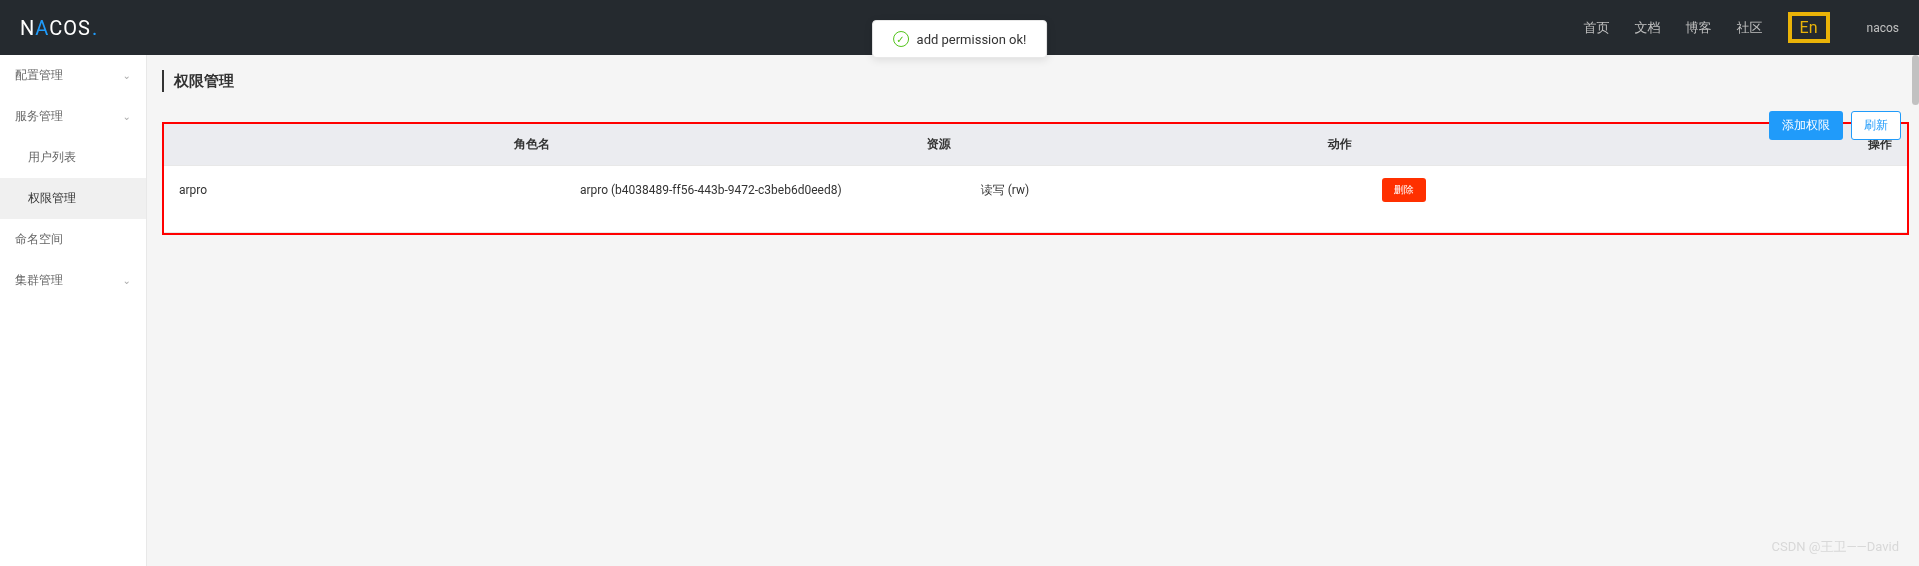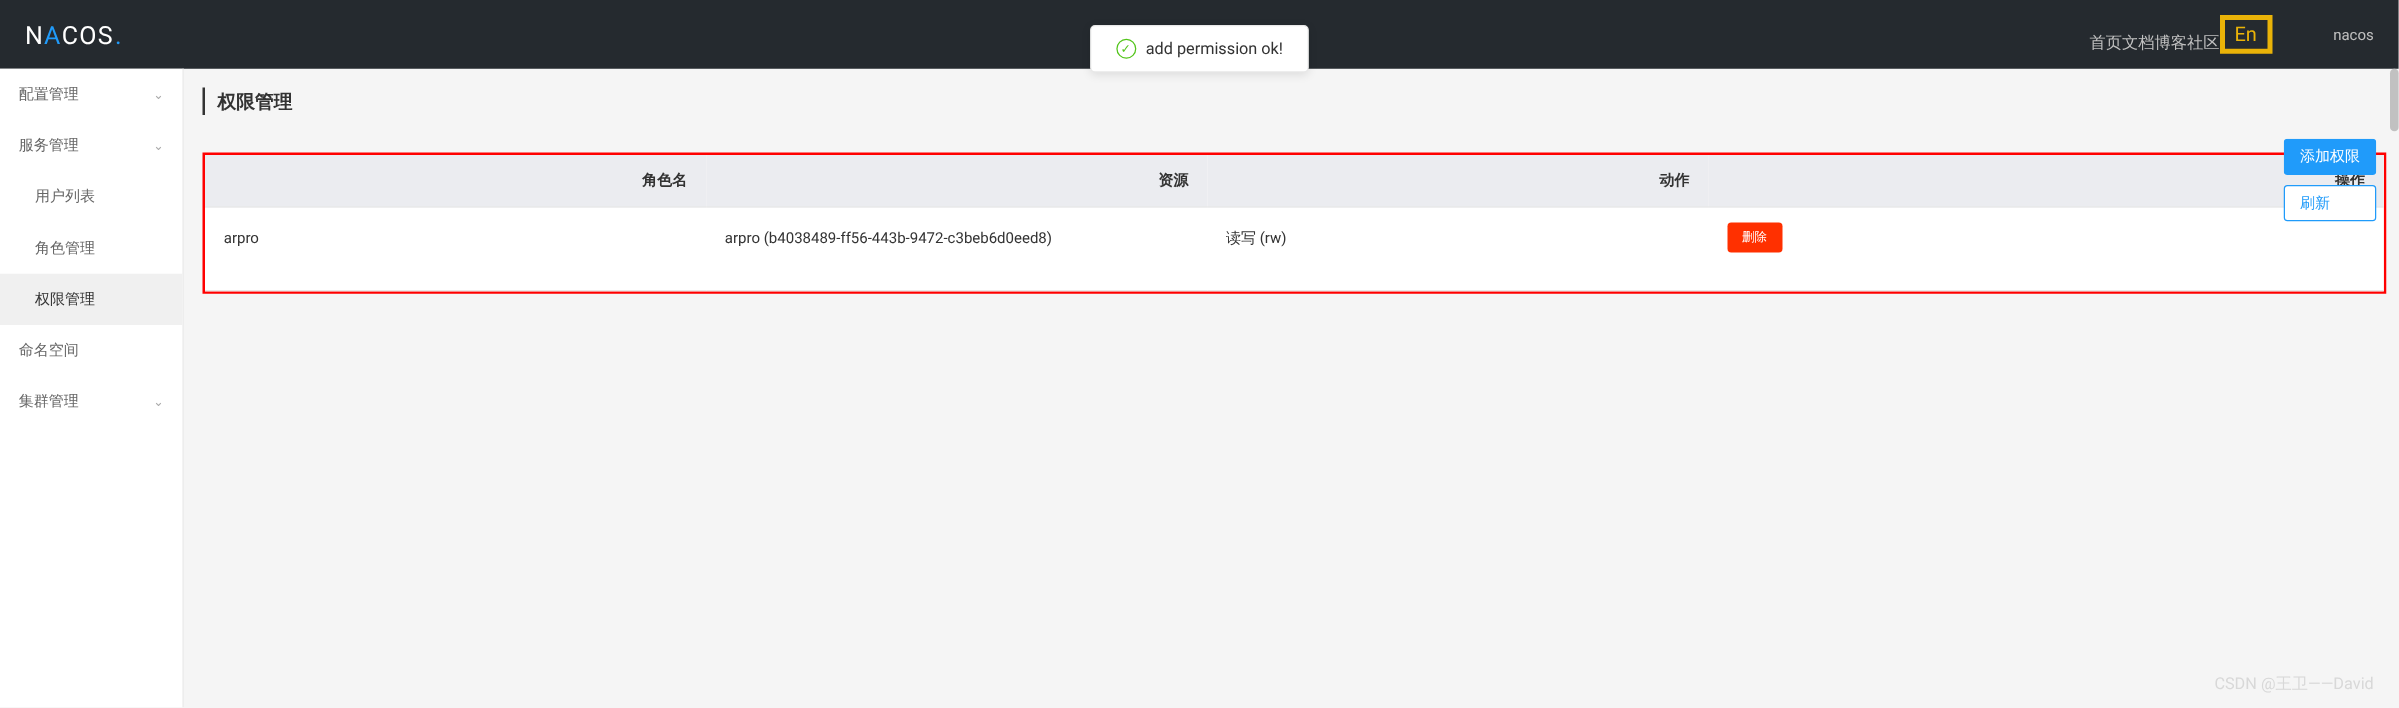--- a/index.html
+++ b/index.html
@@ -3,21 +3,21 @@
   <meta charset="utf-8">
   <style>
     * { margin: 0; padding: 0; box-sizing: border-box; font-family: -apple-system, BlinkMacSystemFont, "Segoe UI", Roboto, "Helvetica Neue", Arial, sans-serif; }
     body { width: 1919px; height: 566px; background: #f5f5f5; overflow: hidden; position: relative; }
     
     .header { height: 55px; background: #252a2f; display: flex; align-items: center; padding: 0 20px; color: #fff; }
     .logo { display: flex; align-items: center; font-size: 20px; font-weight: 400; letter-spacing: 1px; }
     .logo span.letter-a { color: #209bfa; }
     .logo span.dot { color: #209bfa; margin-left: 1px; }
     .header-spacer { flex: 1; }
-    .nav-links { display: flex; align-items: flex-end; margin-right: 24px; }
+    .nav-links { display: flex; align-items: center; gap: 25px; margin-right: 12px; }
     .nav-link { color: #c0c0c0; font-size: 13px; cursor: pointer; }
     .lang-box { border: 4px solid #eab308; padding: 2px 8px; color: #eab308; font-size: 16px; cursor: pointer; }
     .user { color: #c0c0c0; font-size: 12px; margin-left: 25px; cursor: pointer; }
     
     .toast { position: absolute; top: 20px; left: 50%; transform: translateX(-50%); background: #fff; border: 1px solid #e8e8e8; border-radius: 4px; padding: 10px 20px; display: flex; align-items: center; gap: 8px; box-shadow: 0 2px 8px rgba(0,0,0,0.1); z-index: 100; }
     .toast-icon { width: 16px; height: 16px; border: 1.5px solid #52c41a; border-radius: 50%; display: flex; align-items: center; justify-content: center; color: #52c41a; font-size: 10px; }
     .toast-text { color: #333; font-size: 13px; }
     
     .body-wrap { display: flex; height: calc(100% - 55px); }
     .sidebar { width: 147px; background: #fff; border-right: 1px solid #e8e8e8; overflow-y: auto; }
@@ -26,21 +26,21 @@
     .sub-item { padding: 12px 15px 12px 28px; font-size: 12px; color: #666; cursor: pointer; }
     .sub-item.active { background: #f0f0f0; color: #333; }
     .chevron { font-size: 10px; color: #aaa; }
     
     .main { flex: 1; padding: 15px 10px 15px 15px; position: relative; overflow: auto; }
     .scrollbar-handle { position: absolute; right: 0; top: 55px; width: 7px; height: 50px; background: #c1c1c1; border-radius: 4px; }
     .page-title-wrap { display: flex; align-items: center; margin-bottom: 30px; }
     .page-title-bar { width: 2px; height: 22px; background: #333; margin-right: 10px; }
     .page-title { font-size: 15px; color: #333; font-weight: 600; }
     
-    .actions { position: absolute; right: 18px; top: 56px; display: flex; gap: 8px; flex-direction: column; }
+    .actions { position: absolute; right: 18px; top: 56px; display: flex; gap: 8px; }
     .btn { padding: 5px 12px; font-size: 12px; border-radius: 3px; cursor: pointer; border: 1px solid transparent; }
     .btn-primary { background: #209bfa; color: #fff; }
     .btn-normal { background: #fff; border-color: #209bfa; color: #209bfa; }
     
     .table-wrap { border: 2px solid #ff0000; }
     table { width: 100%; border-collapse: collapse; background: #fff; }
     th { text-align: right; padding: 12px 15px; background: #ebecf0; font-size: 12px; color: #333; font-weight: 700; border-bottom: 1px solid #e8e8e8; }
     td { padding: 12px 15px; font-size: 12px; color: #333; border-bottom: 1px solid #e8e8e8; }
     .col-role { width: 23%; }
     .col-res { width: 23%; }
@@ -78,21 +78,20 @@
   <div class="sidebar">
     <div class="menu-item">
       <span>配置管理</span>
       <span class="chevron">⌄</span>
     </div>
     <div class="menu-item">
       <span>服务管理</span>
       <span class="chevron">⌄</span>
     </div>
     <div class="sub-item">用户列表</div>
-    <div class="sub-item">角色管理</div>
     <div class="sub-item active">权限管理</div>
     <div class="menu-item">
       <span>命名空间</span>
     </div>
     <div class="menu-item">
       <span>集群管理</span>
       <span class="chevron">⌄</span>
     </div>
   </div>
 

